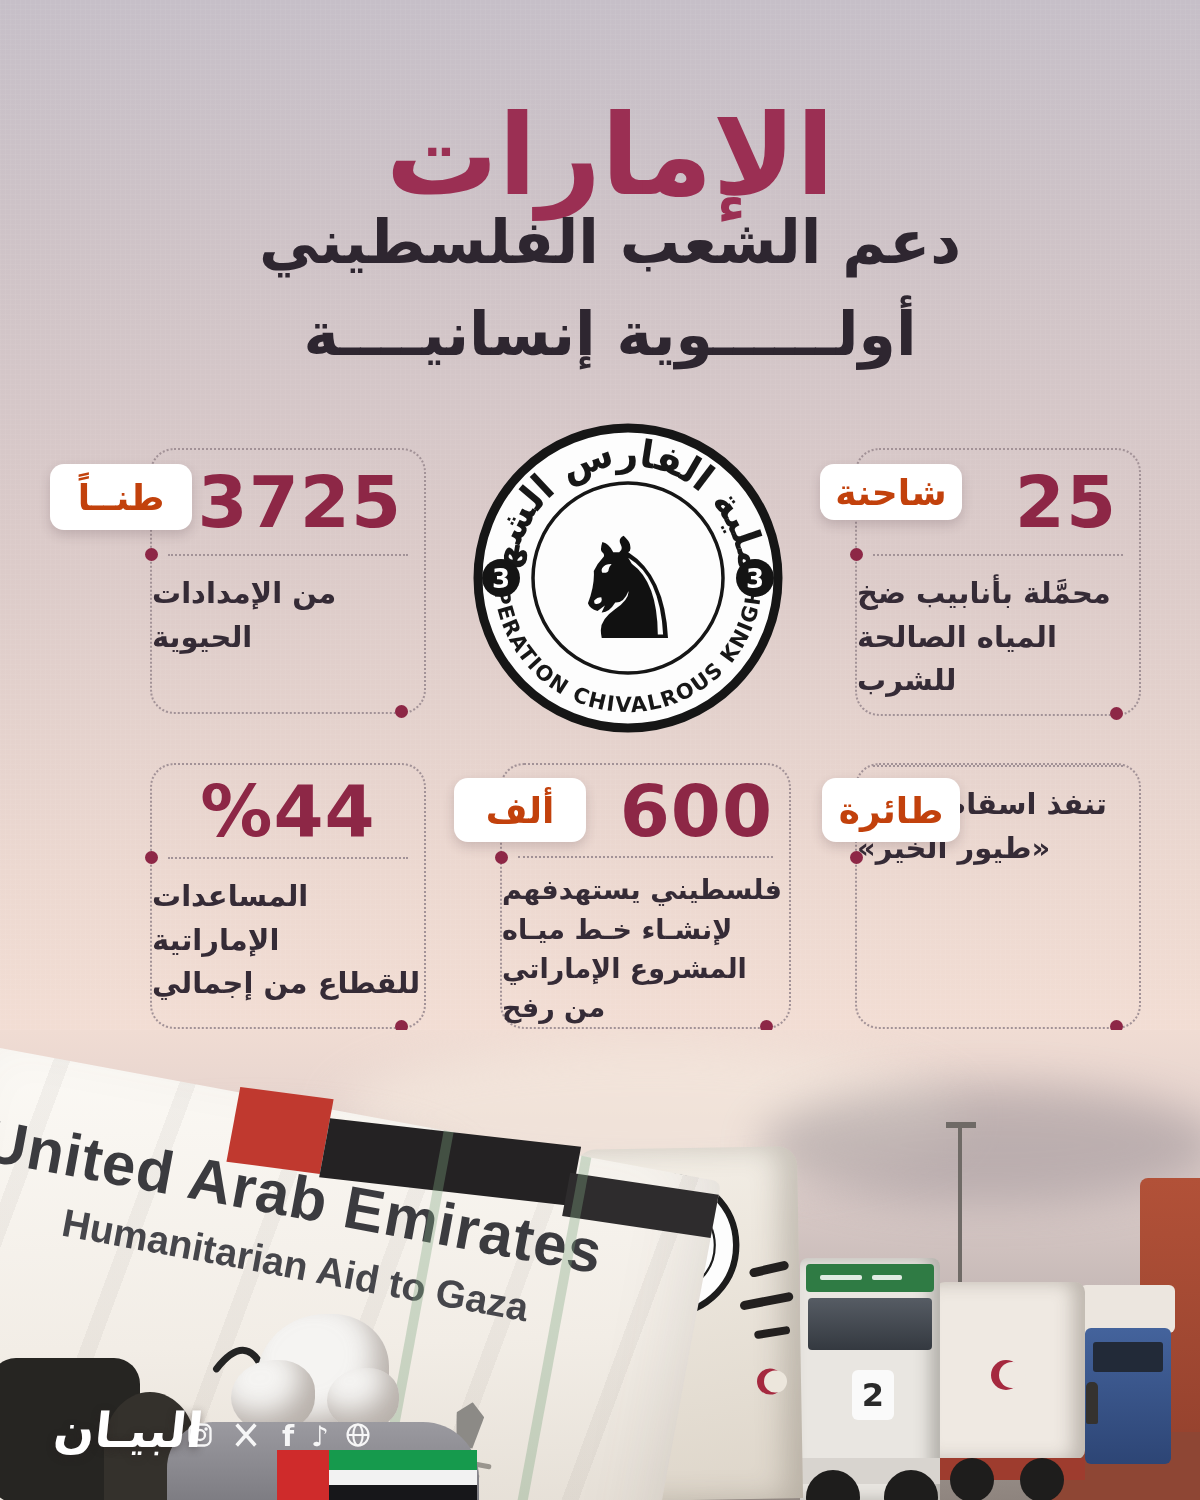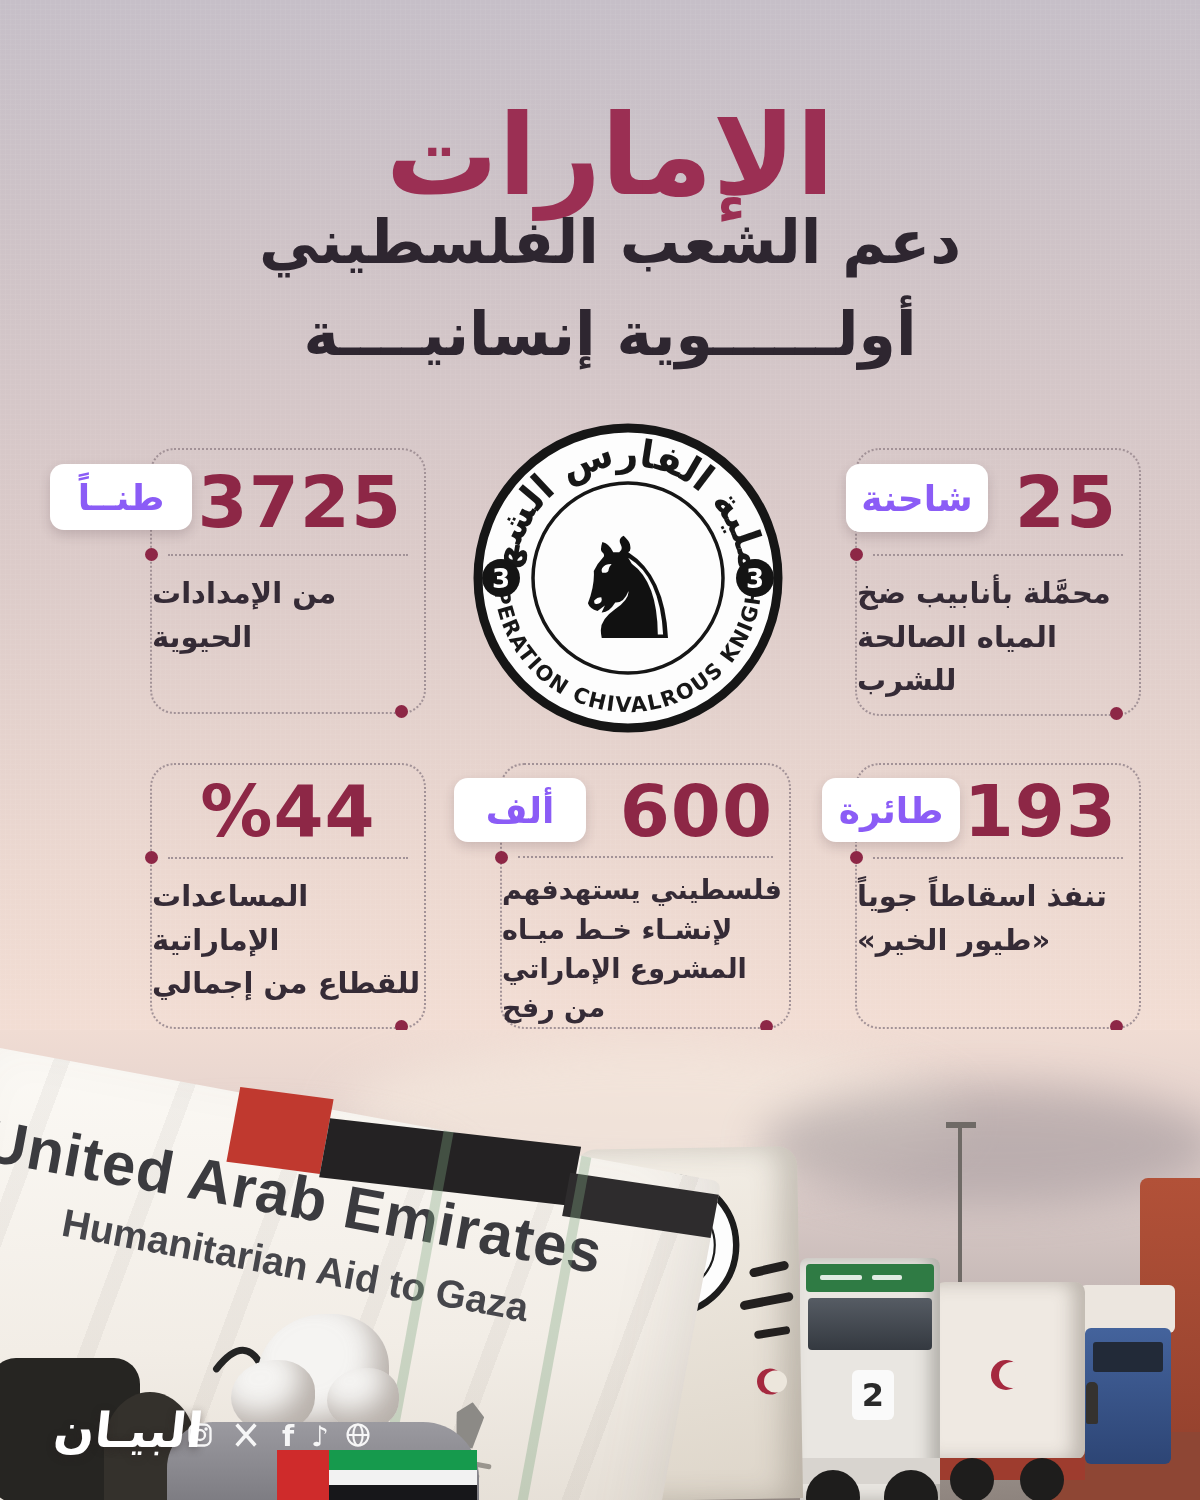--- a/index.html
+++ b/index.html
@@ -18,21 +18,21 @@
   
   .group{position:absolute;border:2.5px dotted #a29297;border-radius:24px;display:flex;flex-direction:column;}
   .num-row{display:flex;align-items:center;justify-content:flex-end;padding-right:22px;}
   .num-row.center{justify-content:center;padding-right:0;}
   .num{font-size:72px;font-weight:700;color:#8d2746;direction:ltr;letter-spacing:1px;}
   .sep{border-top:2.5px dotted #a29297;margin:0 16px;}
   .desc{flex:1;direction:rtl;text-align:left;color:#352b36;font-weight:700;
     font-size:29px;line-height:1.5;padding-top:16px;}
   .desc.small{font-size:27px;line-height:1.45;padding-top:12px;}
   .badge{position:absolute;background:#fff;border-radius:14px;display:flex;align-items:center;justify-content:center;
-    direction:rtl;font-size:36px;font-weight:700;color:#8b5cf6;box-shadow:0 5px 12px rgba(60,40,50,.18);}
+    direction:rtl;font-size:36px;font-weight:700;color:#c2410c;box-shadow:0 5px 12px rgba(60,40,50,.18);}
   .dot{position:absolute;width:13px;height:13px;border-radius:50%;background:#8d2746;}
   .row1 .num-row{height:104px;} .row2 .num-row{height:92px;}
   
   .seal{left:468px;top:418px;width:320px;height:320px;}
   
   .photo{position:absolute;left:0;top:1030px;width:1200px;height:470px;overflow:hidden;
     background:linear-gradient(180deg,#f0dcd3 0%,#ddcdca 32%,#c0b4b2 62%,#a29895 84%,#948b87 100%);}
   .cloud{position:absolute;border-radius:50%;filter:blur(22px);}
   .road{position:absolute;left:720px;top:355px;width:480px;height:130px;
     background:linear-gradient(180deg,#ada39d,#8b817b);transform:skewY(-4deg);}
@@ -145,21 +145,21 @@
   <div class="group row1" style="left:855px;top:448px;width:282px;height:264px;">
     <div class="num-row">
         <span class="num">25</span>
       </div>
     <div class="sep"></div>
     <div class="desc">
       <div>محمَّلة بأنابيب ضخ</div>
       <div>المياه الصالحة</div>
       <div>للشرب</div>
     </div>
-    <div class="badge" style="left:-37px;top:14px;width:142px;height:68px;margin-left:26px;">شاحنة</div>
+    <div class="badge" style="left:-37px;top:14px;width:142px;height:56px;">شاحنة</div>
     <div class="dot" style="left:-7px;top:98px;"></div>
     <div class="dot" style="right:16px;bottom:-6px;"></div>
   </div>
 
   <div class="group row2" style="left:150px;top:763px;width:272px;height:262px;">
     <div class="num-row center">
         <span class="num">%44</span>
       </div>
     <div class="sep"></div>
     <div class="desc">
@@ -180,23 +180,20 @@
       <div>لإنشـاء خـط ميـاه</div>
       <div>المشروع الإماراتي</div>
       <div>من رفح</div>
     </div>
     <div class="badge" style="left:-48px;top:13px;width:132px;height:64px;">ألف</div>
     <div class="dot" style="left:-7px;top:86px;"></div>
     <div class="dot" style="right:16px;bottom:-6px;"></div>
   </div>
 
   <div class="group row2" style="left:855px;top:763px;width:282px;height:262px;">
-    <div class="num-row">
-        <span class="num">193</span>
-      </div>
     <div class="sep"></div>
     <div class="desc">
       <div>تنفذ اسقاطاً جوياً</div>
       <div>«طيور الخير»</div>
     </div>
     <div class="badge" style="left:-35px;top:13px;width:138px;height:64px;">طائرة</div>
     <div class="dot" style="left:-7px;top:86px;"></div>
     <div class="dot" style="right:16px;bottom:-6px;"></div>
   </div>
 

